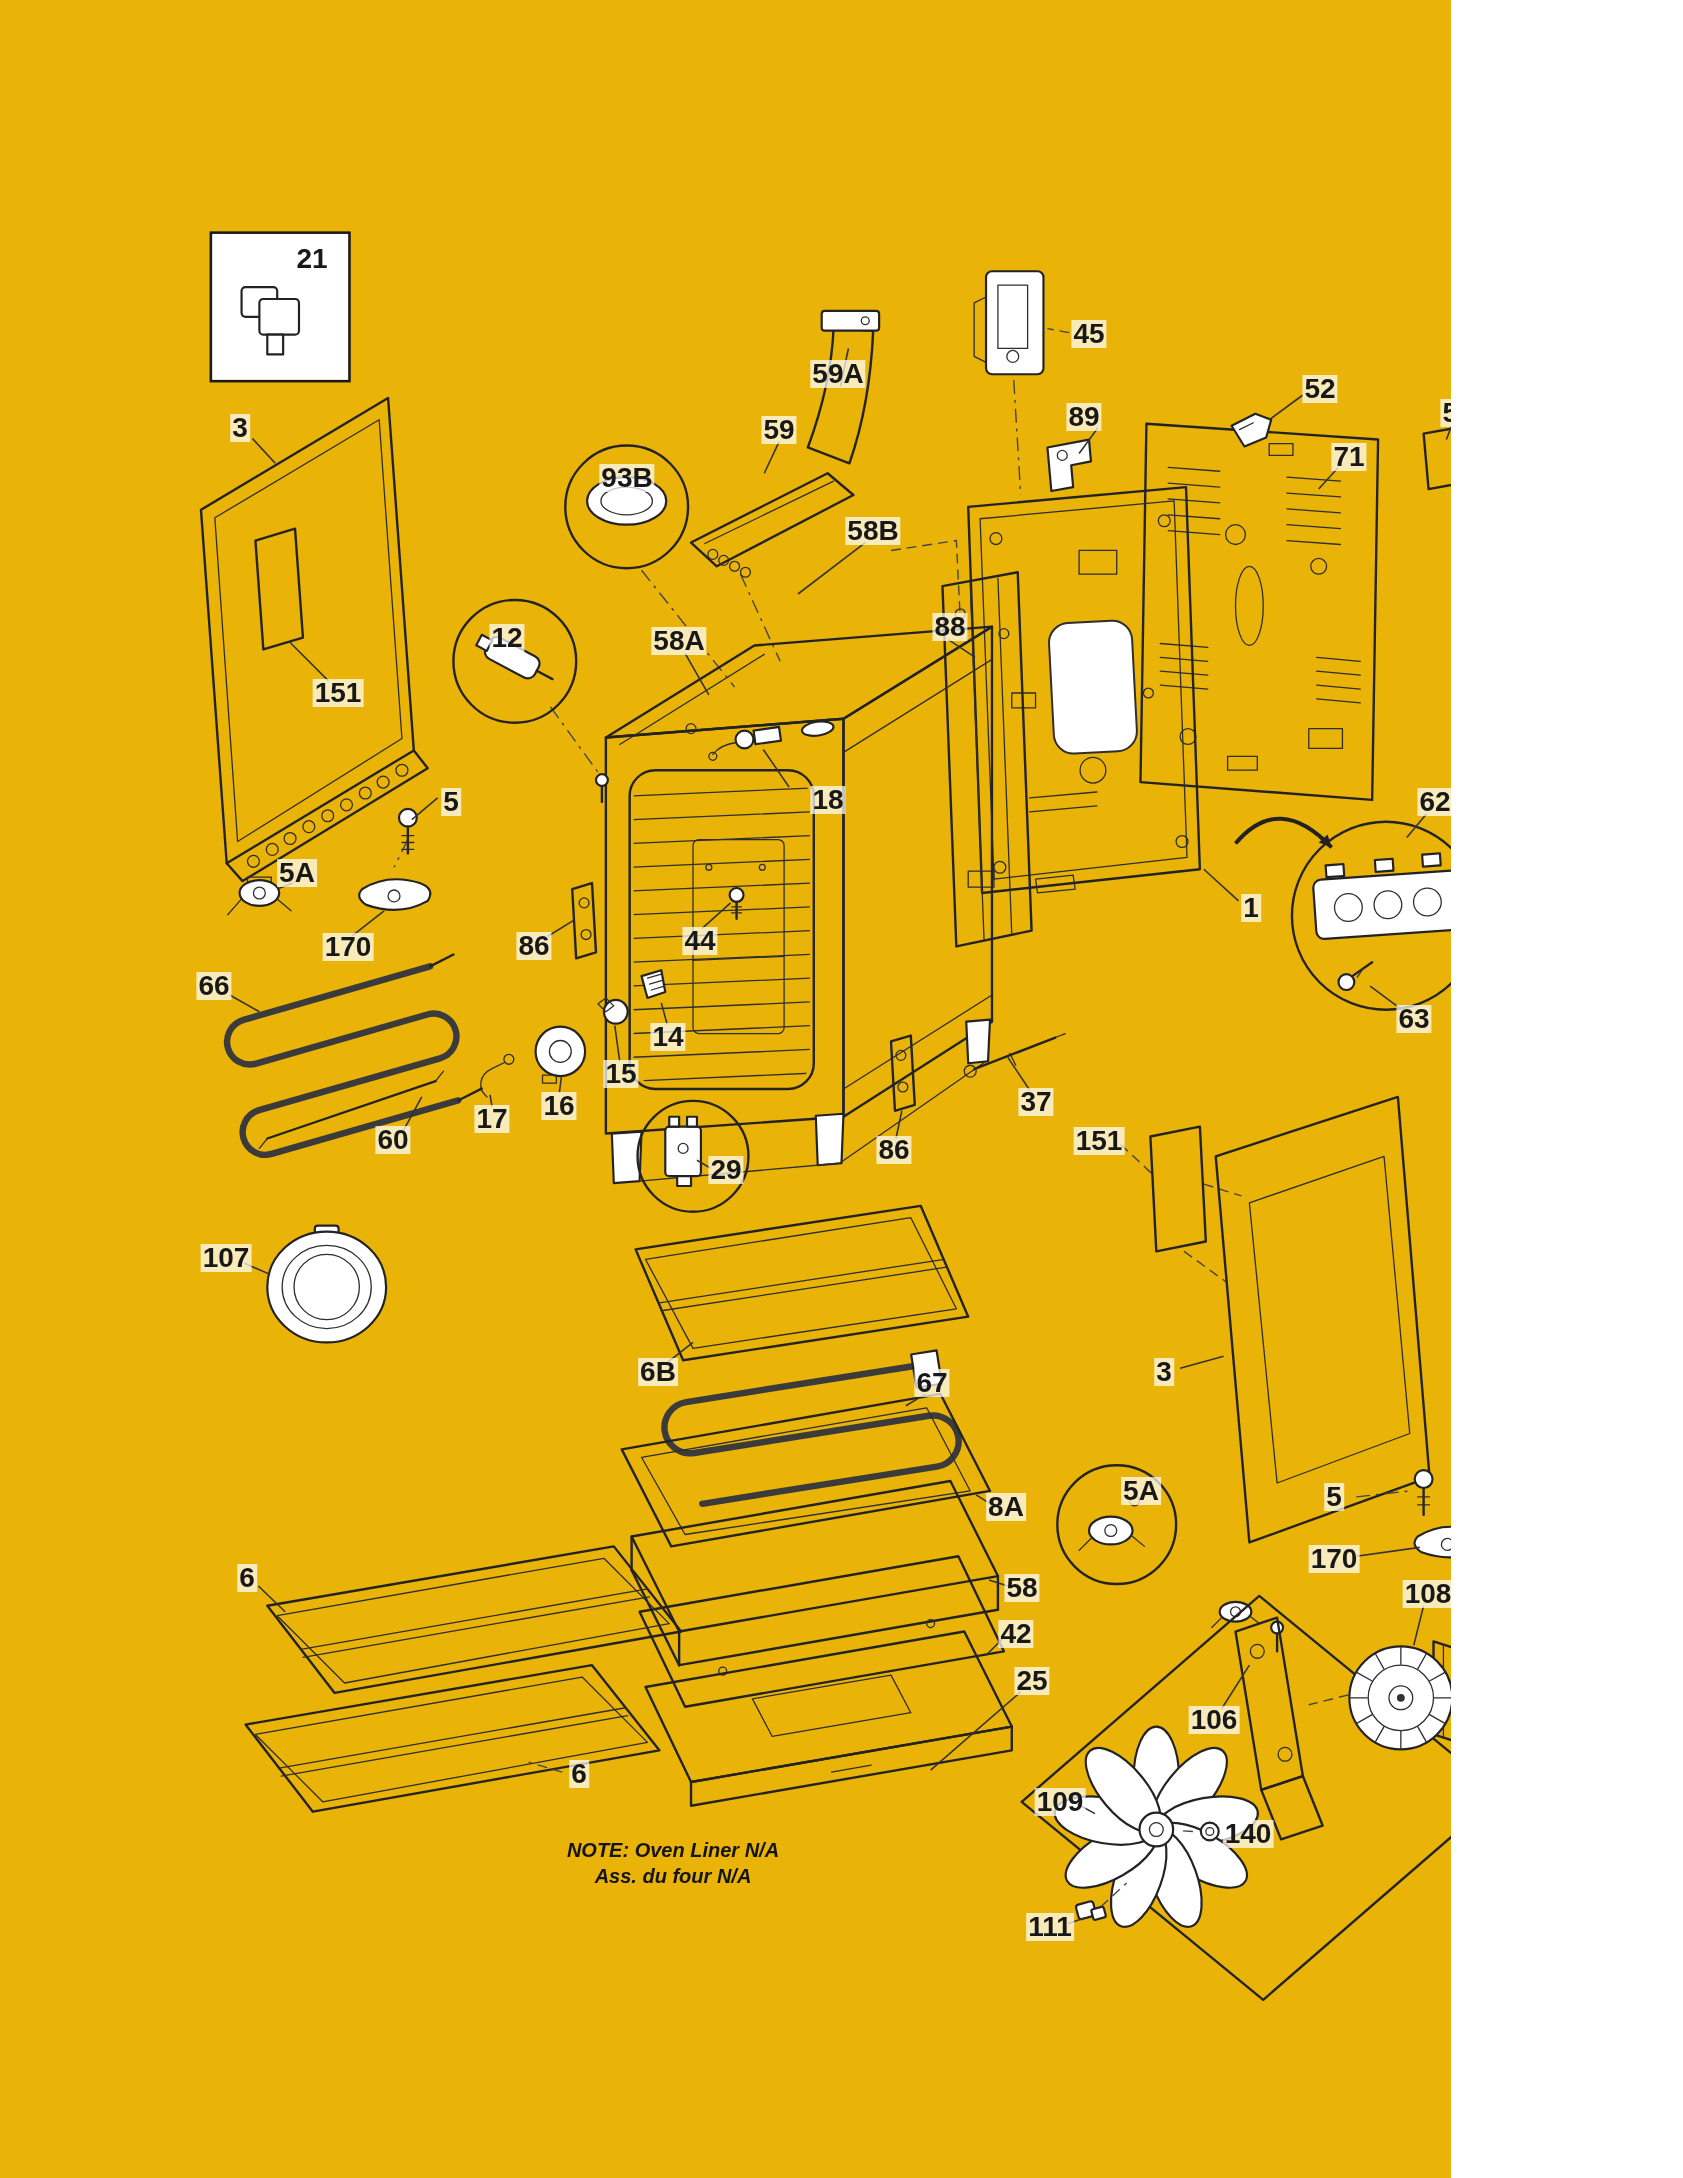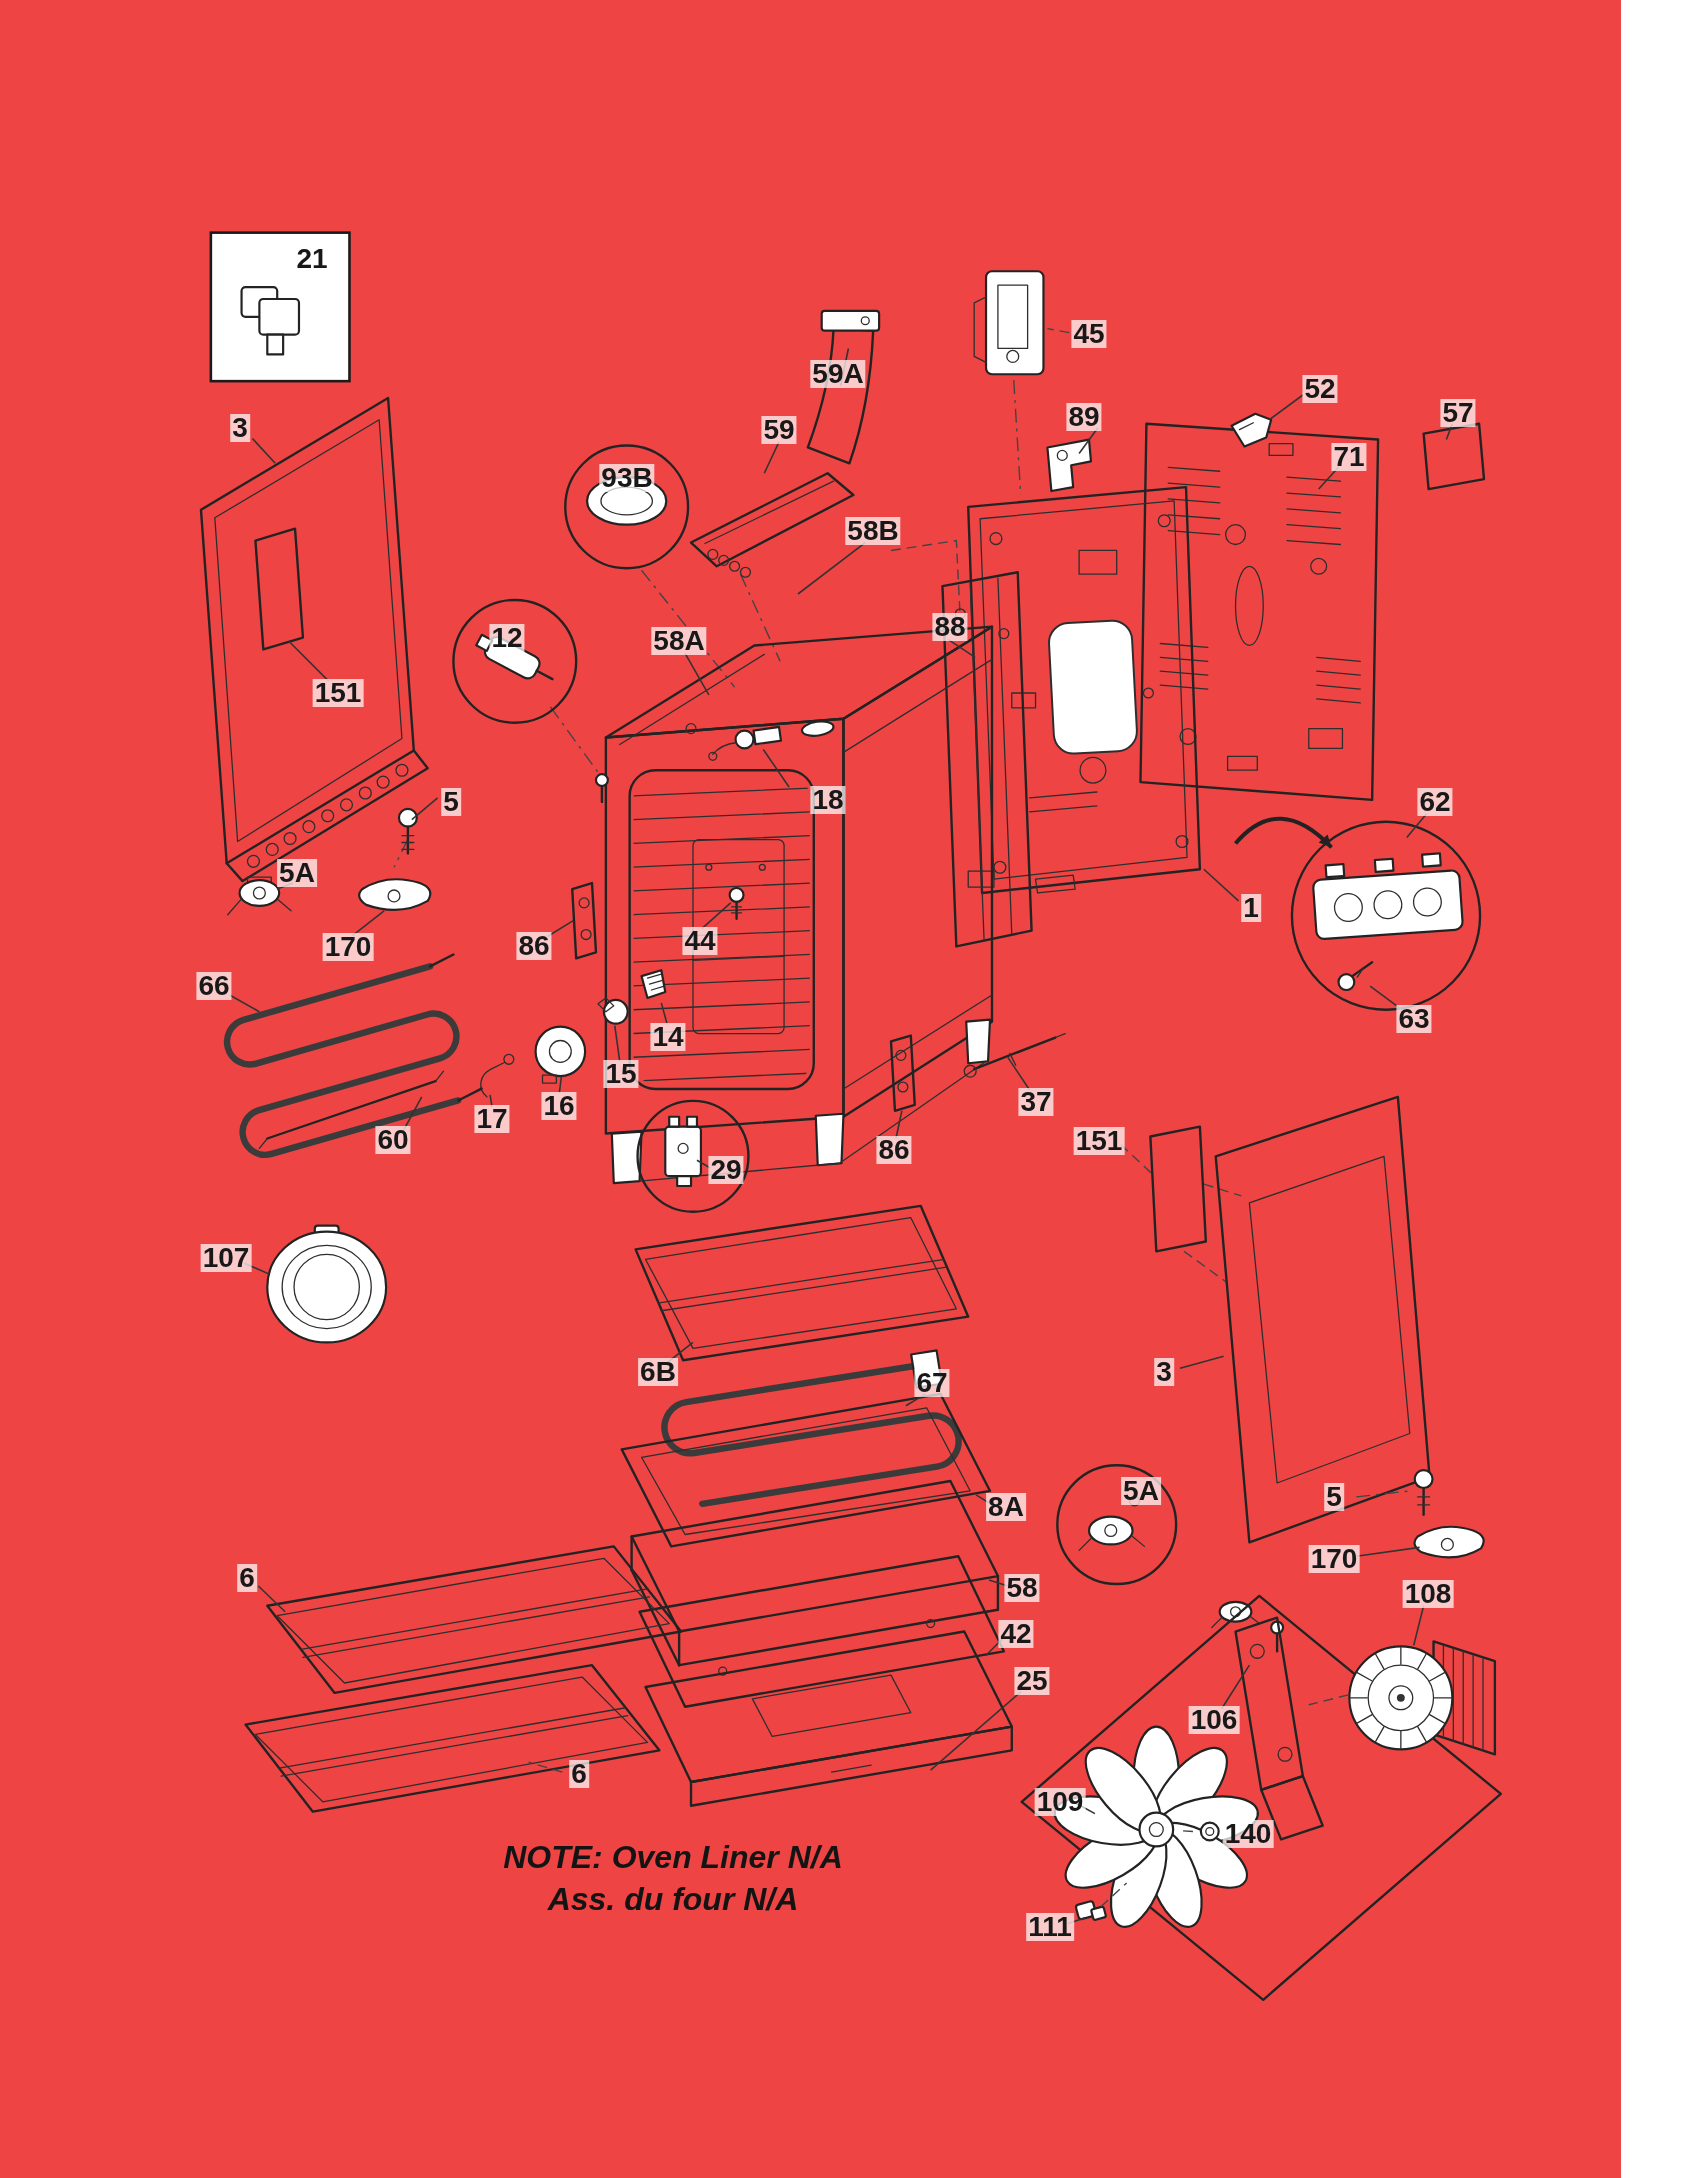--- a/index.html
+++ b/index.html
@@ -1,24 +1,24 @@
 <!DOCTYPE html>
 <html><head>
 <meta charset="utf-8">
 <title>Diagram</title>
 <style>
   html,body{margin:0;padding:0;background:#fff;}
-  .canvas{position:relative;width:1621px;height:2178px;background:#ef4444;overflow:hidden;
+  .canvas{position:relative;width:1451px;height:2178px;background:#eab308;overflow:hidden;
           font-family:"Liberation Sans",sans-serif;}
   .art{position:absolute;left:0;top:0;}
   .callout{position:absolute;transform:translate(-50%,-50%);
            font-weight:bold;font-size:28px;line-height:1;color:#181818;
            background:rgba(255,255,255,.72);padding:0 2px;white-space:nowrap;}
   .note{position:absolute;left:465px;top:1837px;width:416px;text-align:center;
-        font-style:italic;font-weight:bold;font-size:32px;color:#141414;line-height:1.3;}
+        font-style:italic;font-weight:bold;font-size:20px;color:#141414;line-height:1.3;}
   
   .ln{fill:none;stroke:#232323;stroke-width:2.4;stroke-linecap:round;stroke-linejoin:round;}
   .thin{fill:none;stroke:#2e2e2e;stroke-width:1.3;stroke-linecap:round;stroke-linejoin:round;}
   .fillw{fill:#ffffff;stroke:#232323;stroke-width:2.2;stroke-linejoin:round;}
   .leader{fill:none;stroke:#333;stroke-width:1.6;}
   .dash{fill:none;stroke:#444;stroke-width:1.4;stroke-dasharray:10 6;}
   .dashdot{fill:none;stroke:#444;stroke-width:1.4;stroke-dasharray:14 6 3 6;}
   .elem{fill:none;stroke:#3b3b3b;stroke-width:6.5;stroke-linecap:round;}
 </style>
 </head>

